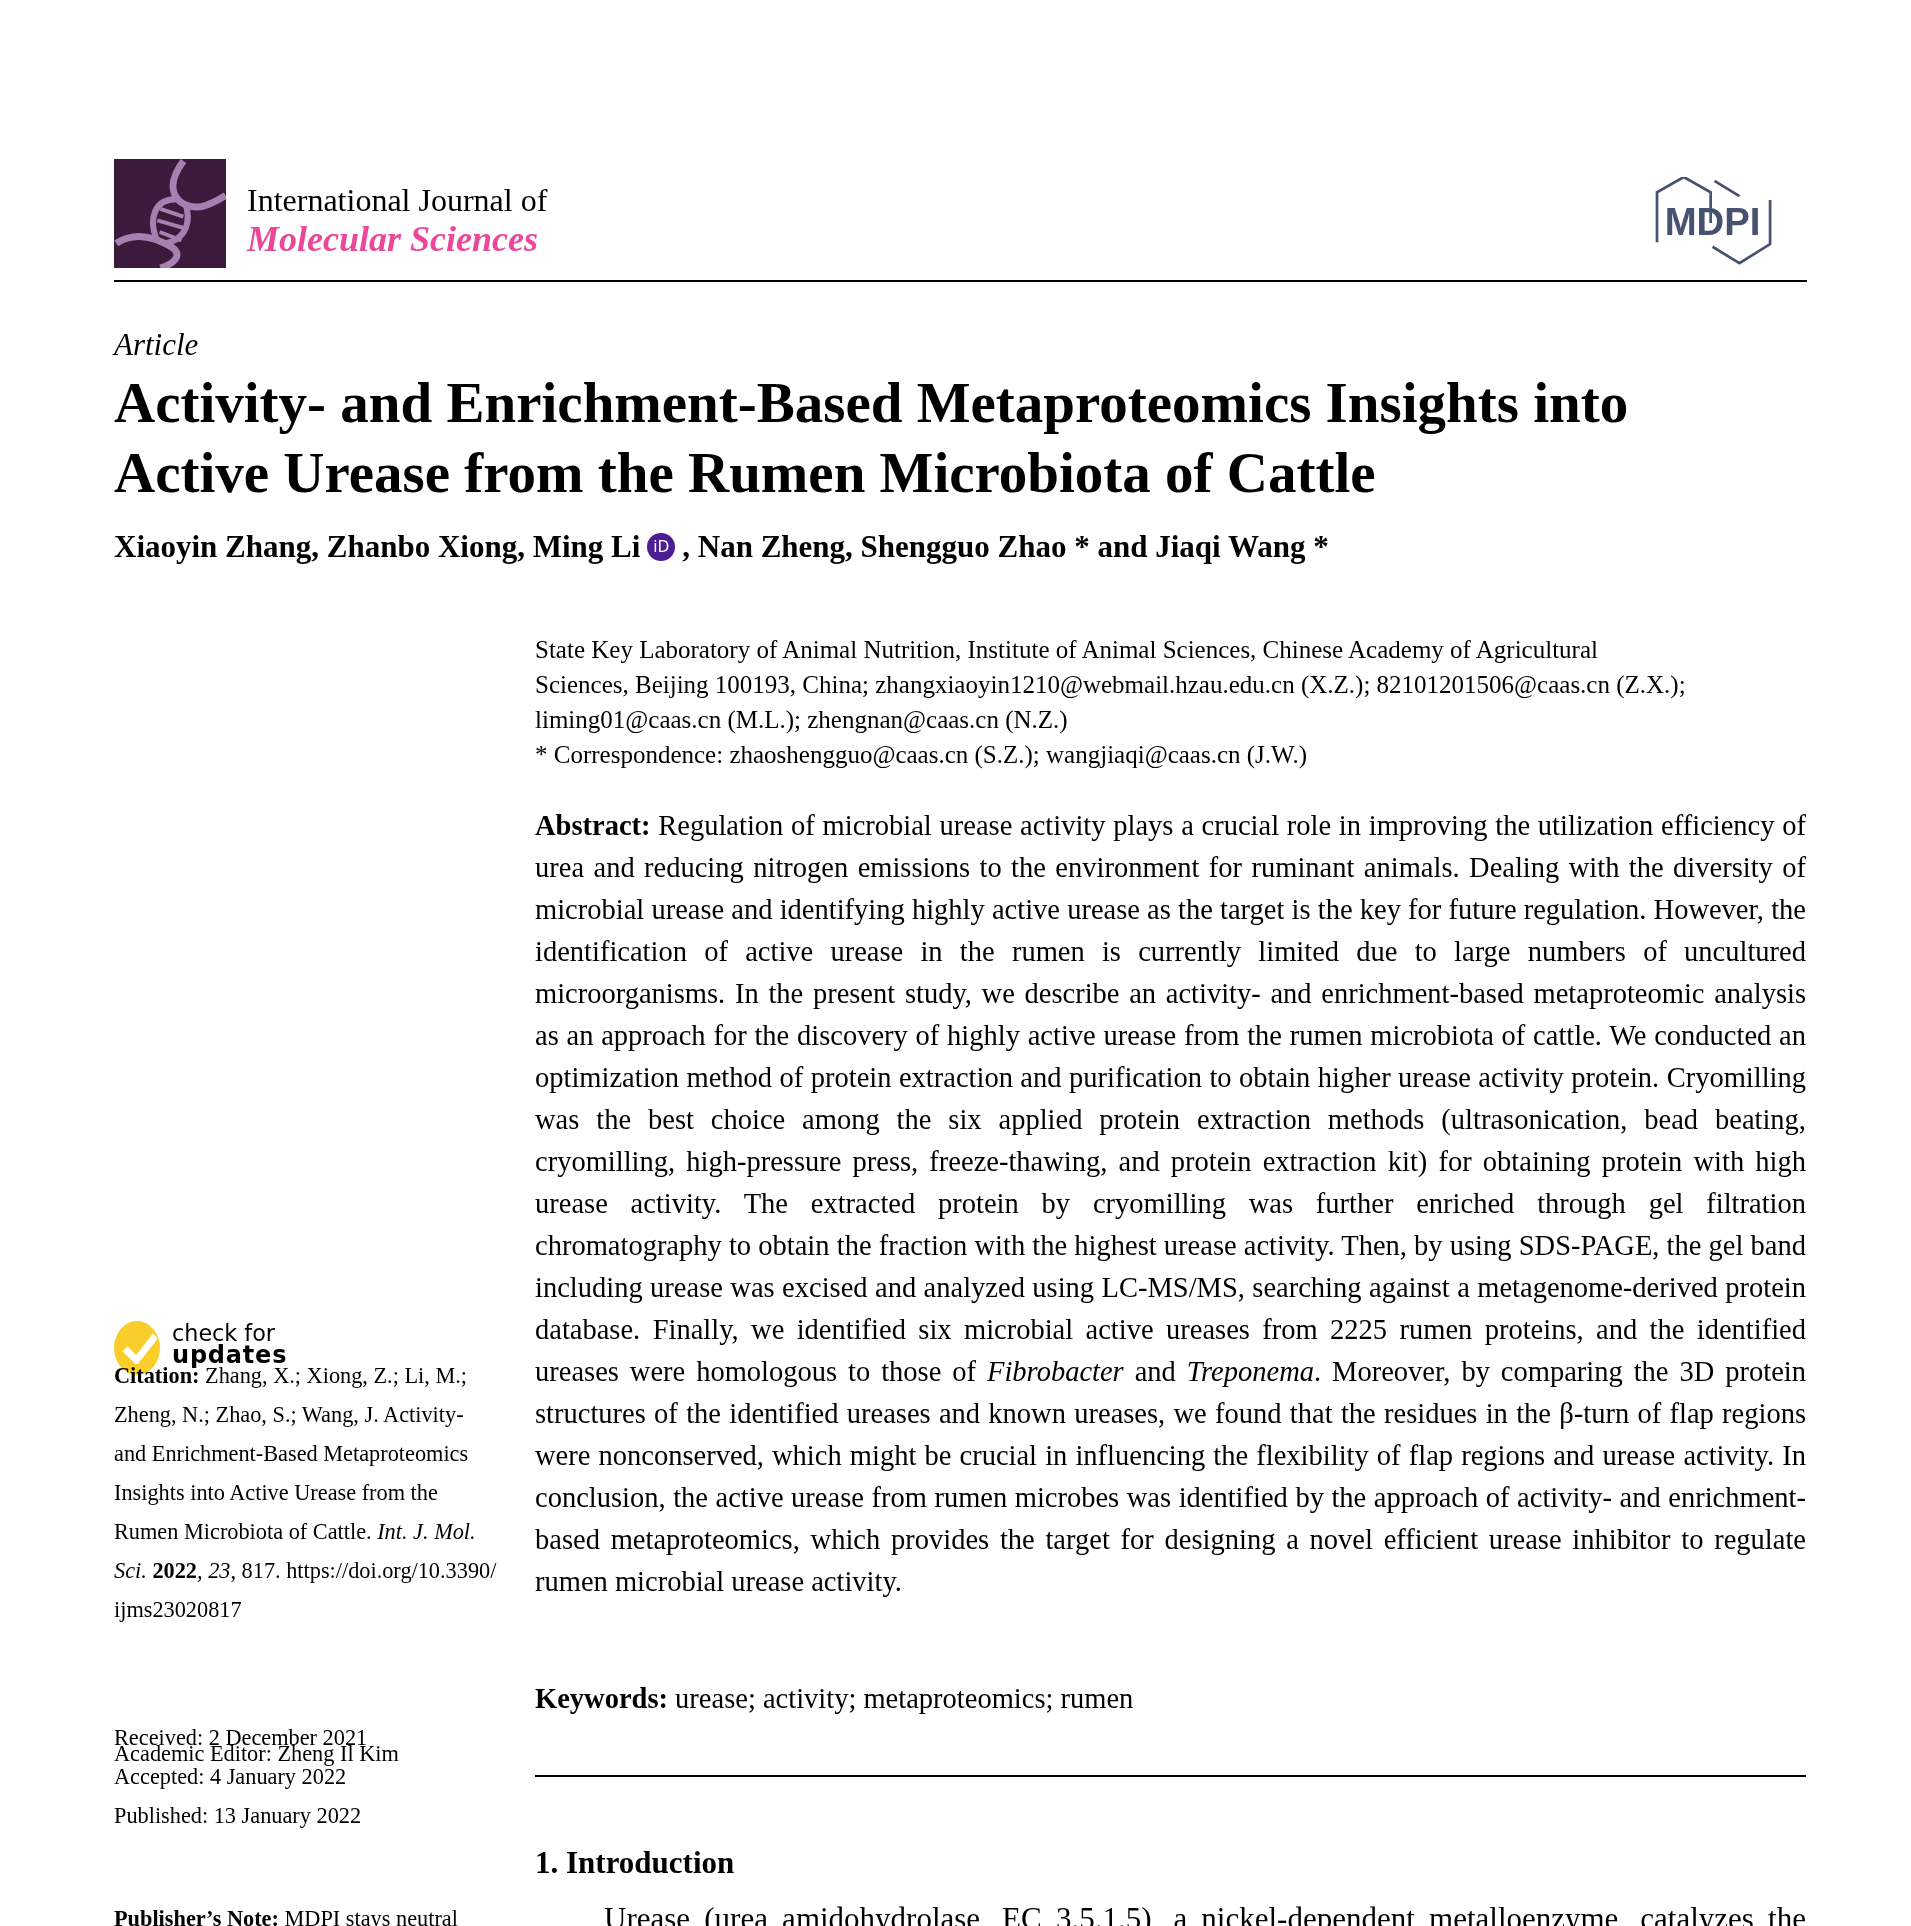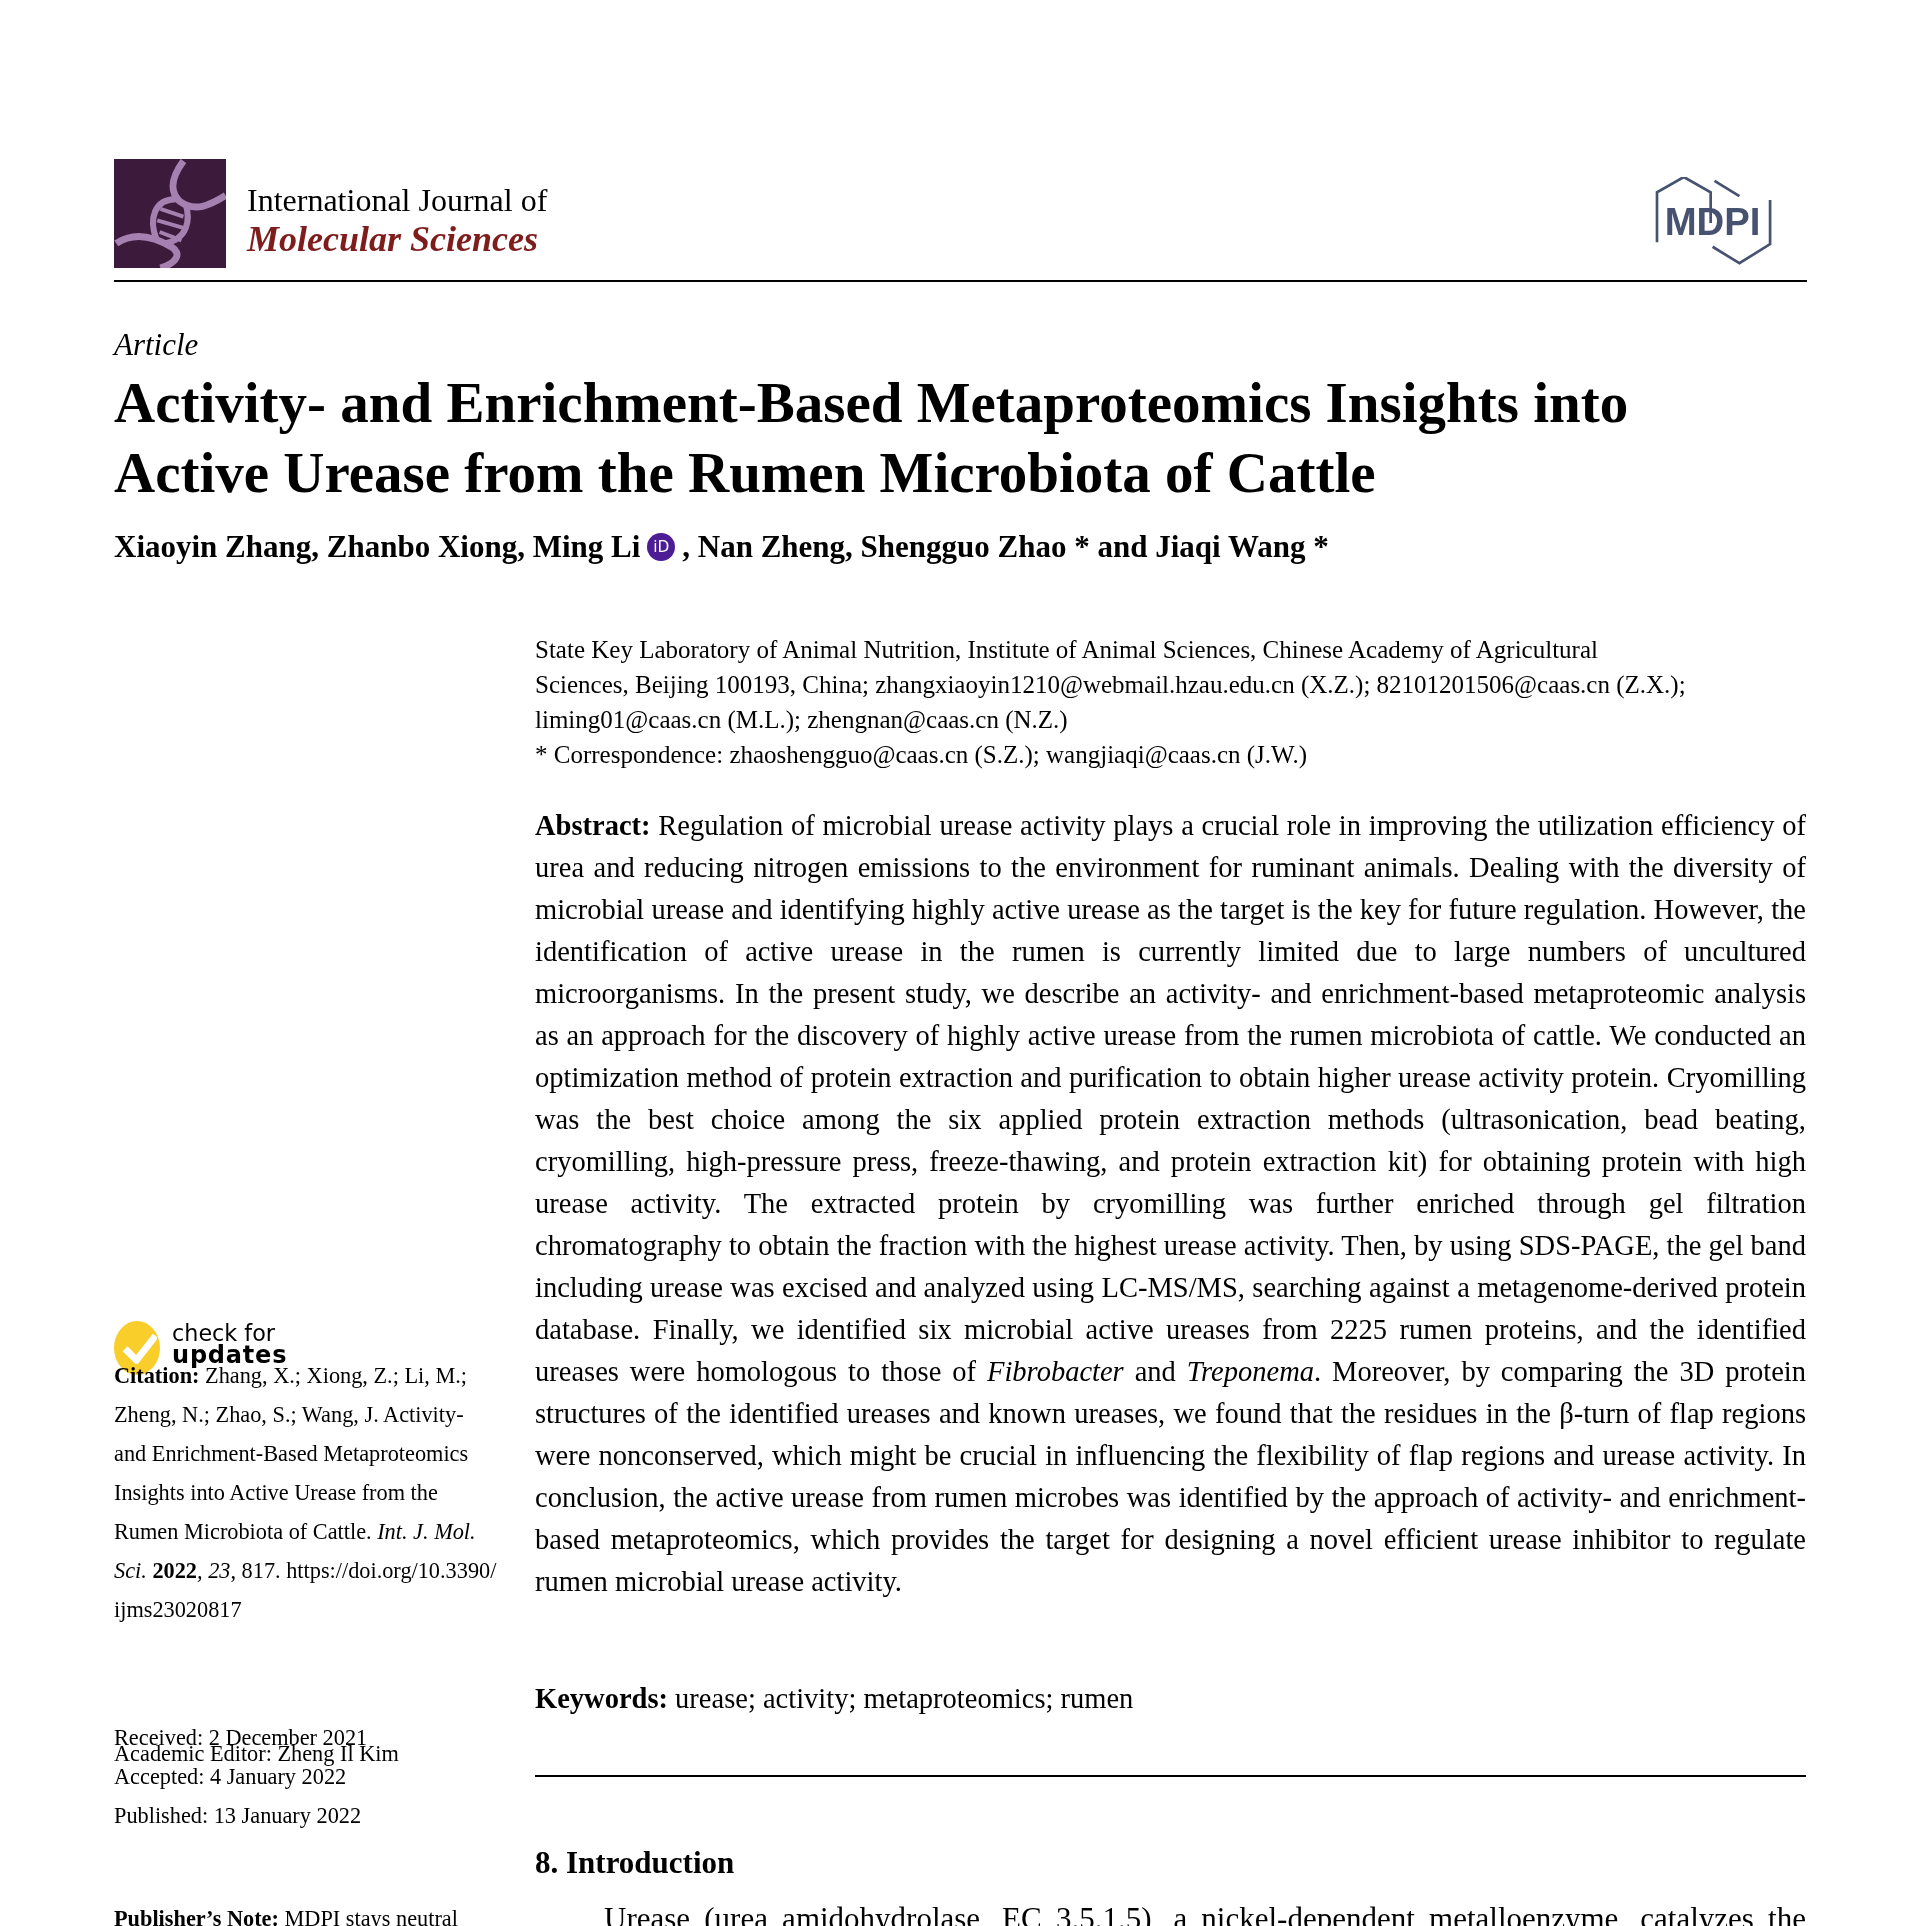--- a/index.html
+++ b/index.html
@@ -3,21 +3,21 @@
 <meta charset="utf-8">
 <style>
   html, body { margin: 0; padding: 0; background: #ffffff; }
   body { width: 1911px; height: 2703px; position: relative; overflow: hidden;
          font-family: "Liberation Serif", "DejaVu Serif", serif; color: #000; }
   .abs { position: absolute; }
 
   
   .journal-logo { left: 114px; top: 159px; width: 112px; height: 109px; background: #3b1a3b; }
   .journal-name { left: 247px; top: 181px; font-size: 32px; line-height: 39px; }
-  .journal-name .sub { color: #7f1d1d; font-style: italic; font-weight: bold; font-size: 36px; }
+  .journal-name .sub { color: #ec4899; font-style: italic; font-weight: bold; font-size: 36px; }
   .mdpi-logo { left: 1653px; top: 177px; width: 123px; height: 92px; }
   .header-rule { left: 114px; top: 280px; width: 1693px; height: 2.3px; background: #000; }
 
   .article-type { left: 114px; top: 327px; font-size: 31px; font-style: italic; }
   .title { left: 114px; top: 368px; width: 1695px; font-size: 57px; font-weight: bold; line-height: 70px; }
   .authors { left: 114px; top: 529px; font-size: 31px; font-weight: bold; white-space: nowrap; }
   .orcid { display: inline-block; width: 28px; height: 28px; border-radius: 50%; background: #4c1d95;
            color: #fff; font-family: "DejaVu Sans", sans-serif; font-size: 15.4px; font-weight: normal;
            text-align: center; line-height: 28px; vertical-align: 5.4px; margin: 0 7px; }
 
@@ -91,21 +91,21 @@
 
 <div class="abs abstract">
   <b>Abstract:</b><span> Regulation of microbial urease activity plays a crucial role in improving the utilization efficiency of urea and reducing nitrogen emissions to the environment for ruminant animals. Dealing with the diversity of microbial urease and identifying highly active urease as the target is the key for future regulation. However, the identification of active urease in the rumen is currently limited due to large numbers of uncultured microorganisms. In the present study, we describe an activity- and enrichment-based metaproteomic analysis as an approach for the discovery of highly active urease from the rumen microbiota of cattle. We conducted an optimization method of protein extraction and purification to obtain higher urease activity protein. Cryomilling was the best choice among the six applied protein extraction methods (ultrasonication, bead beating, cryomilling, high-pressure press, freeze-thawing, and protein extraction kit) for obtaining protein with high urease activity. The extracted protein by cryomilling was further enriched through gel filtration chromatography to obtain the fraction with the highest urease activity. Then, by using SDS-PAGE, the gel band including urease was excised and analyzed using LC-MS/MS, searching against a metagenome-derived protein database.  Finally, we identified six microbial active ureases from 2225 rumen proteins, and the identified ureases were homologous to those of </span><i>Fibrobacter</i><span> and </span><i>Treponema</i><span>. Moreover, by comparing the 3D protein structures of the identified ureases and known ureases, we found that the residues in the β-turn of flap regions were nonconserved, which might be crucial in influencing the flexibility of flap regions and urease activity. In conclusion, the active urease from rumen microbes was identified by the approach of activity- and enrichment-based metaproteomics, which provides the target for designing a novel efficient urease inhibitor to regulate rumen microbial urease activity.</span>
 </div>
 
 <div class="abs keywords">
   <b>Keywords:</b><span> urease; activity; metaproteomics; rumen</span>
 </div>
 <div class="abs kw-rule"></div>
 
-<div class="abs section-heading">8. Introduction</div>
+<div class="abs section-heading">1. Introduction</div>
 <div class="abs intro">
   <p><span>Urease (urea amidohydrolase, EC 3.5.1.5), a nickel-dependent metalloenzyme, catalyzes the hydrolysis of urea into ammonia and carbon dioxide [</span></p>
 
 </div>
 
 <div class="abs crossmark">
   <div class="cm-circle">
     <svg class="cm-check" viewBox="0 0 92 92">
       <polyline points="8,52 38,82 88,18" fill="none" stroke="#fff" stroke-width="18"></polyline>
     </svg>

